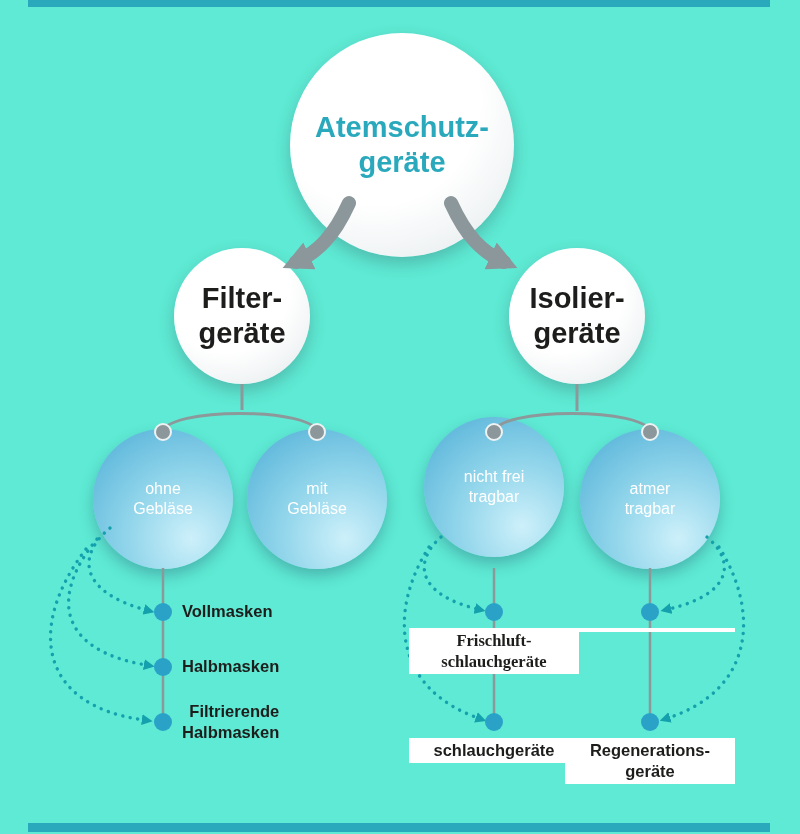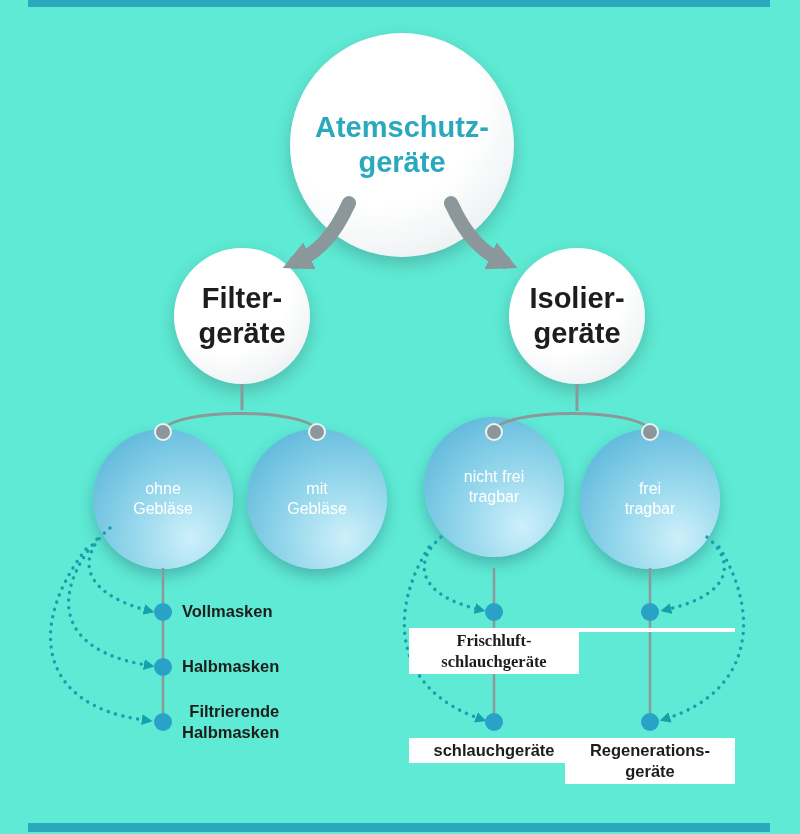--- a/index.html
+++ b/index.html
@@ -76,21 +76,21 @@
     <span>mit</span>
     <span>Gebläse</span>
   </div>
 
   <div class="circle c-blue lvl2 nichtfrei">
     <span>nicht frei</span>
     <span>tragbar</span>
   </div>
 
   <div class="circle c-blue lvl2 frei">
-    <span>frei</span>
+    <span>atmer</span>
     <span>tragbar</span>
   </div>
 
   <svg class="overlay" width="800" height="834" viewBox="0 0 800 834">
     <defs>
       <marker id="arrowGray" viewBox="0 0 10 10" refX="5" refY="5" markerWidth="2.1" markerHeight="2.1" orient="auto">
         <path d="M0,0 L10,5 L0,10 Z" fill="#8b979a"></path>
       </marker>
       <marker id="arrowTeal" viewBox="0 0 10 10" refX="2" refY="5" markerWidth="3.2" markerHeight="3.2" orient="auto">
         <path d="M0,0 L10,5 L0,10 Z" fill="#14a0ac"></path>

